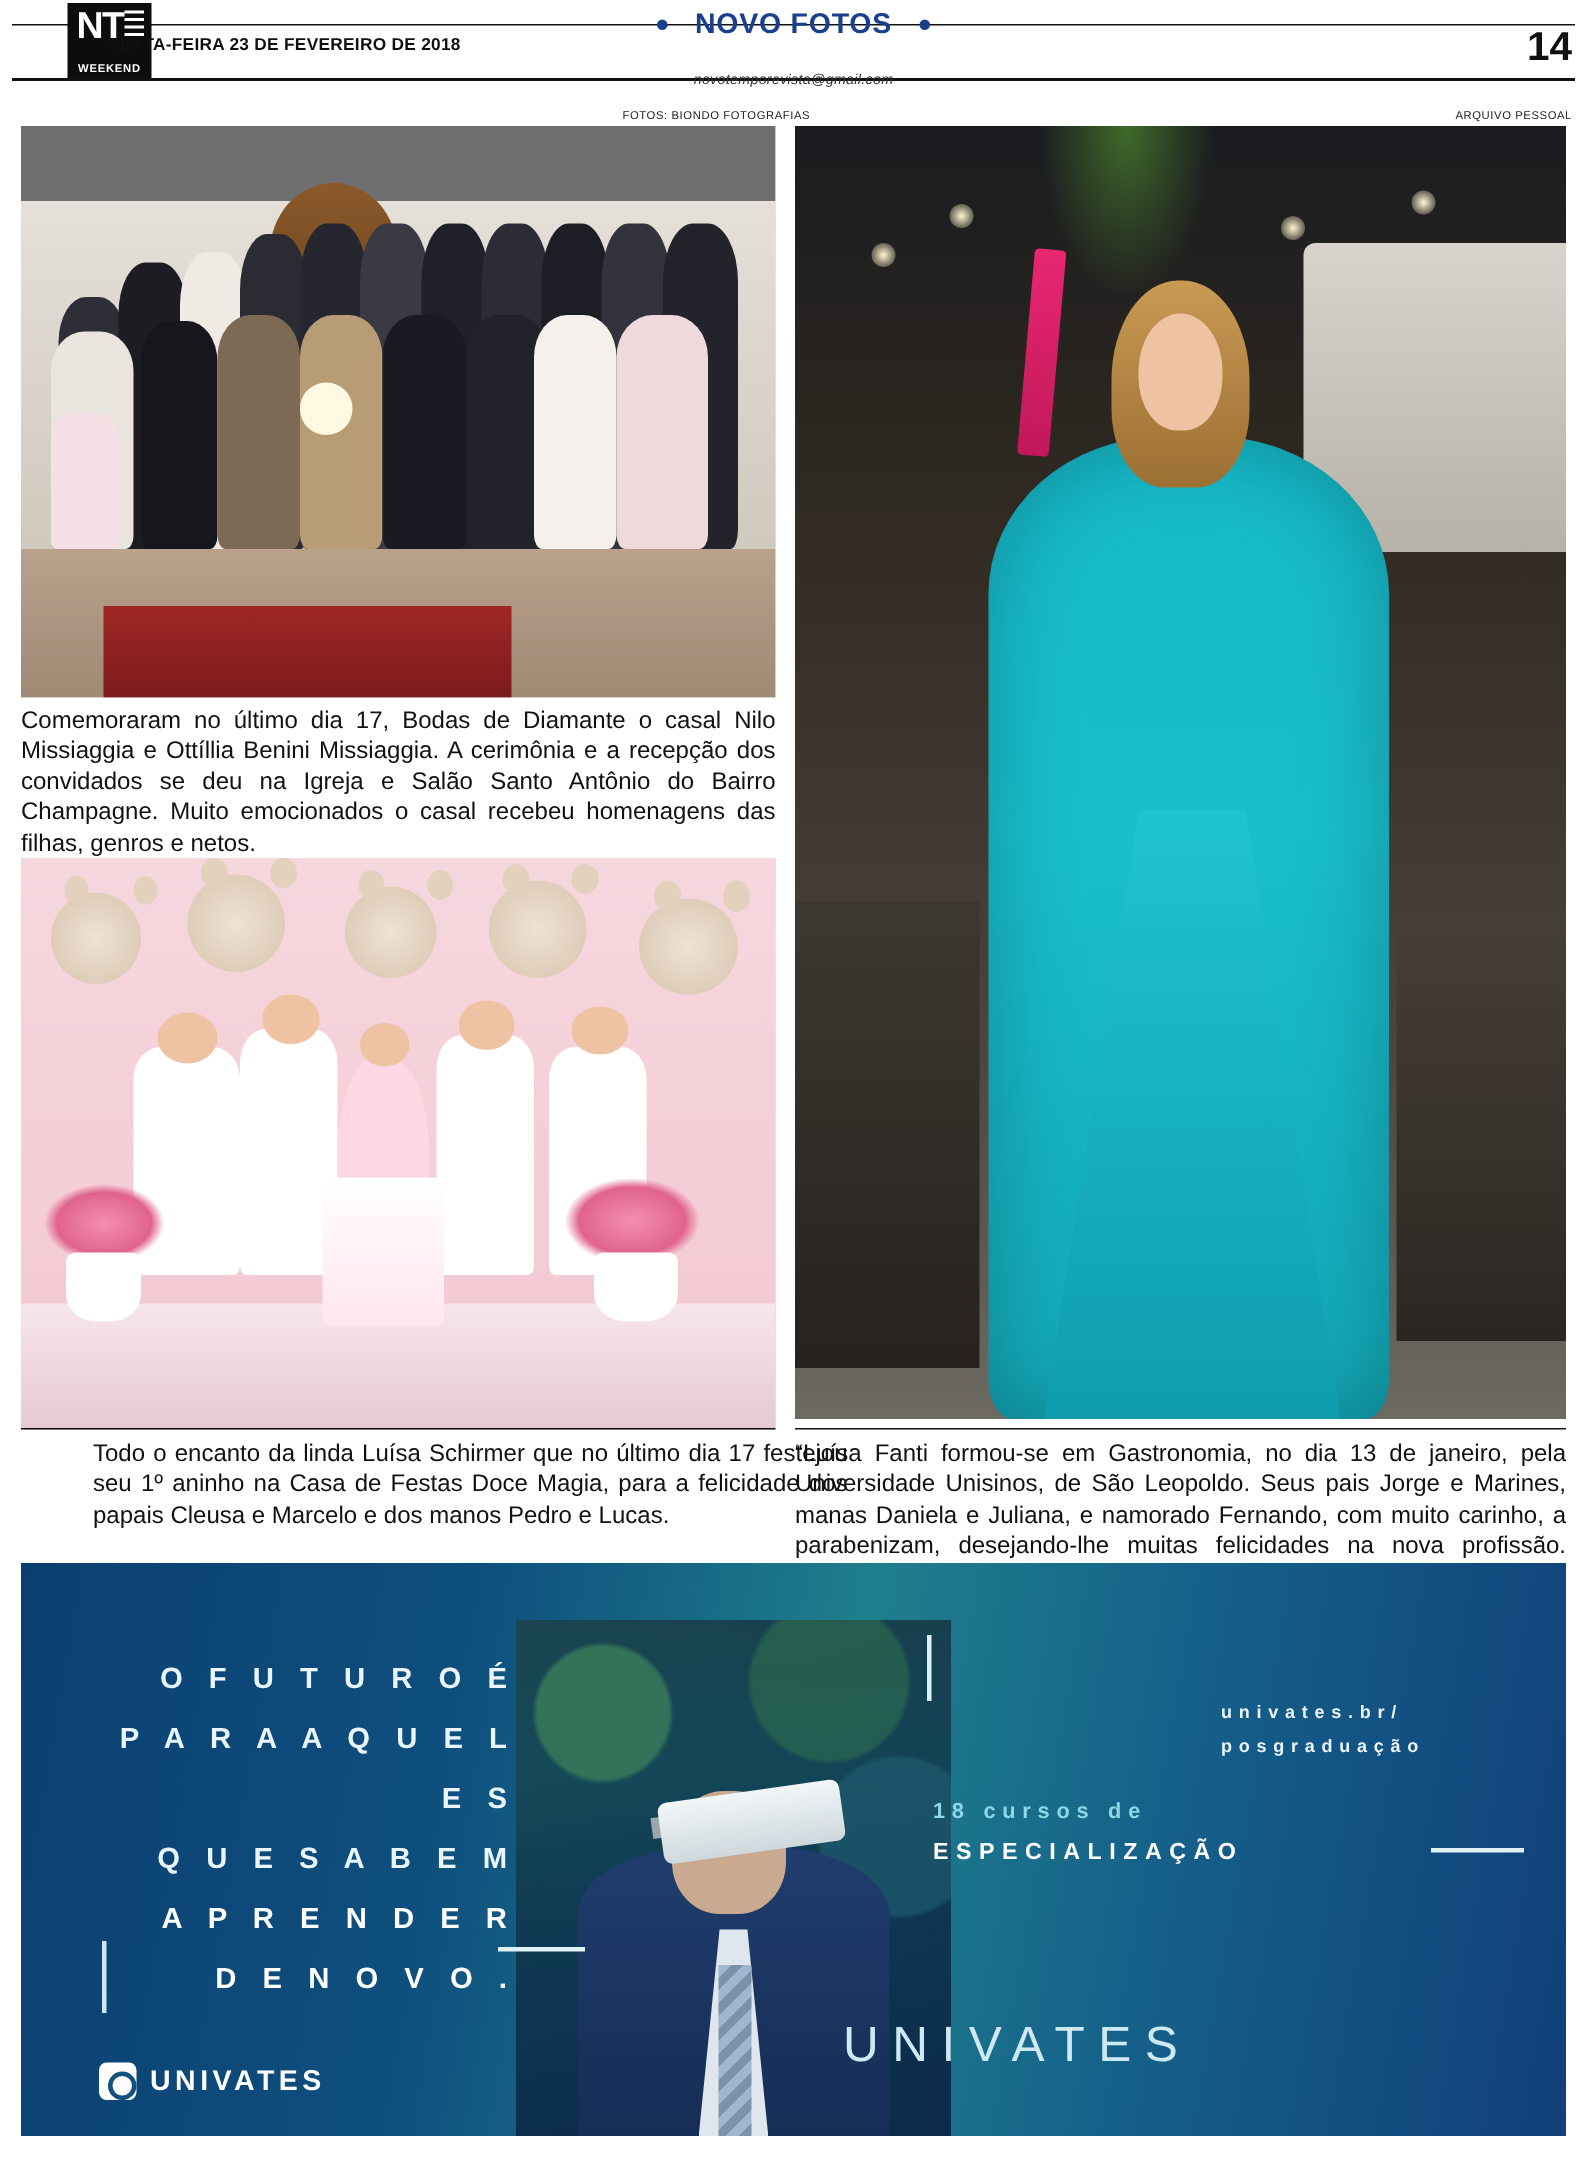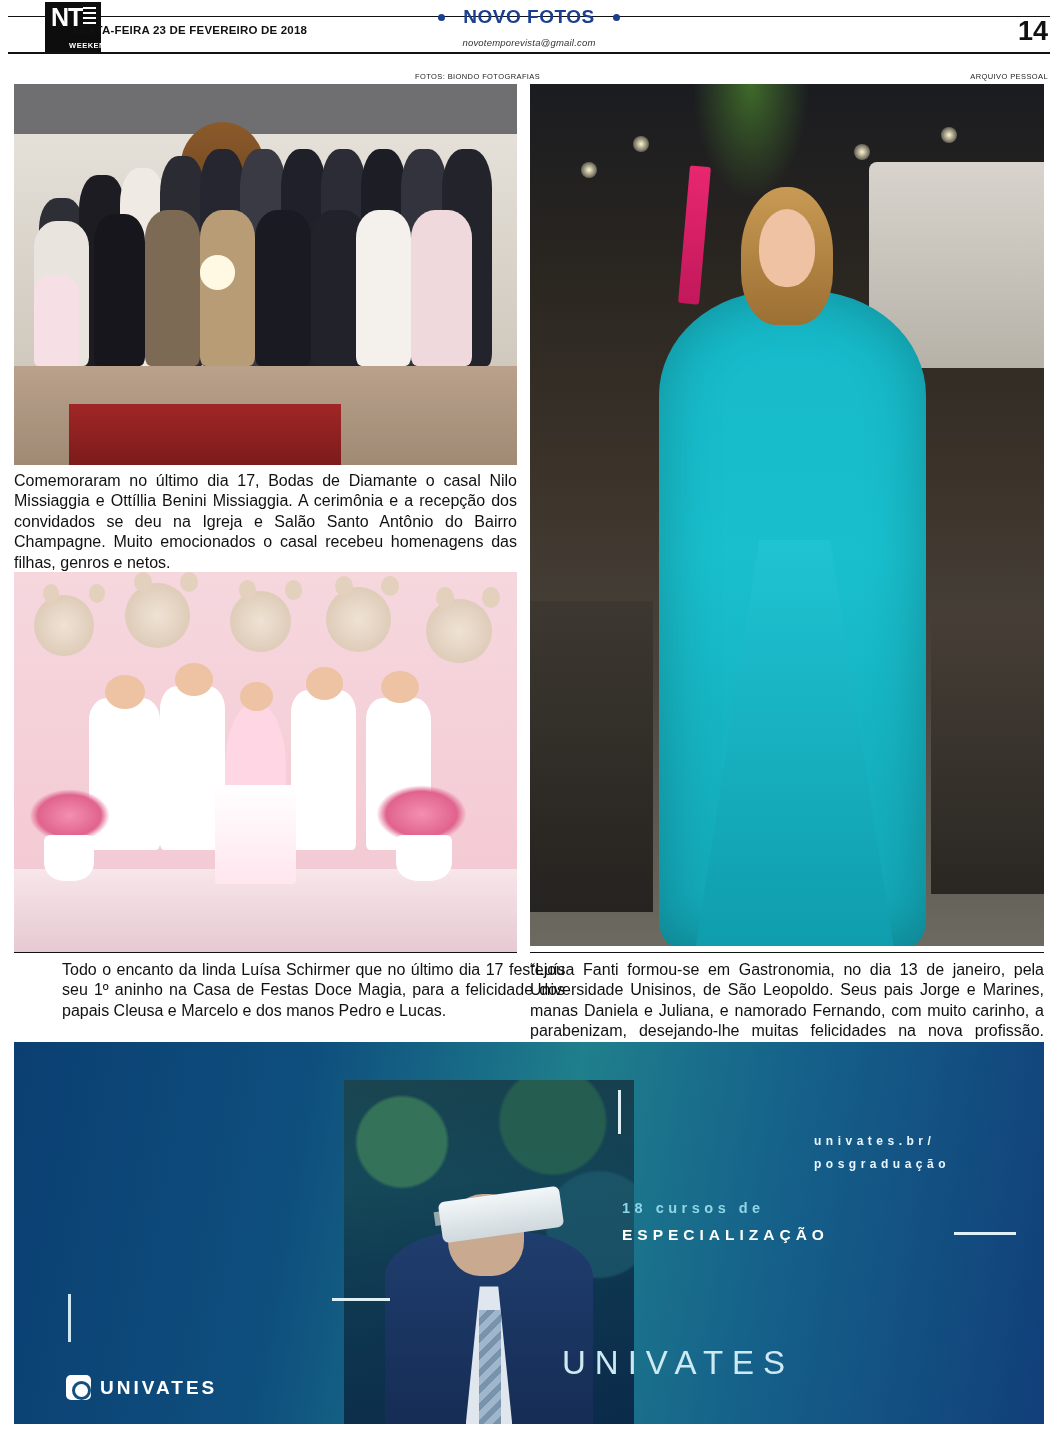--- a/index.html
+++ b/index.html
@@ -61,21 +61,20 @@
     width: 100%;
   }
   .nt-logo .nt-weekend {
     position: absolute;
     left: 0; bottom: 2px;
     width: 56px;
     text-align: center;
     font-size: 7.5px;
     letter-spacing: 0.5px;
     font-weight: bold;
-    padding-left: 17px;
   }
   .masthead-date {
     position: absolute;
     left: 72px;
     top: 24px;
     font-size: 11.5px;
     font-weight: bold;
     letter-spacing: 0.2px;
     color: #111;
   }
@@ -98,21 +97,21 @@
     border-radius: 50%;
     background: #1a3f8f;
     vertical-align: middle;
     margin: 0 14px 3px 14px;
   }
   .masthead-email {
     display: block;
     font-size: 9.5px;
     font-style: italic;
     color: #333;
-    margin-top: 9px;
+    margin-top: 20px;
     letter-spacing: 0.2px;
   }
   .masthead-pagenum {
     position: absolute;
     right: 10px;
     top: 16px;
     font-size: 27px;
     font-weight: bold;
     color: #111;
   }
@@ -628,20 +627,27 @@
   </div>
 
   <div class="caption-rule" id="rule-cap-birthday"></div>
   <div class="caption-rule" id="rule-cap-graduate"></div>
 
   <div class="caption" id="caption-birthday">Todo o encanto da linda Luísa Schirmer que no último dia 17 festejou seu 1º aninho na Casa de Festas Doce Magia, para a felicidade dos papais Cleusa e Marcelo e dos manos Pedro e Lucas.</div>
   <div class="caption" id="caption-graduate">“Luísa Fanti formou-se em Gastronomia, no dia 13 de janeiro, pela Universidade Unisinos, de São Leopoldo. Seus pais Jorge e Marines, manas Daniela e Juliana, e namorado Fernando, com muito carinho, a parabenizam, desejando-lhe muitas felicidades na nova profissão. Sucesso, Luísa! Te amamos!”</div>
 
   <div class="ad">
 
+    <div class="ad-slogan">
+      <div>O  F U T U R O  É</div>
+      <div>P A R A  A Q U E L E S</div>
+      <div>Q U E  S A B E M</div>
+      <div class="em">A P R E N D E R</div>
+      <div class="em">D E  N O V O .</div>
+    </div>
 
     <div class="ad-tick-left"></div>
 
     <div class="ad-photo">
       <div class="leaves"></div>
       <div class="suit"></div>
       <div class="shirt"></div>
       <div class="tie"></div>
       <div class="head"></div>
       <div class="vr-strap"></div>

